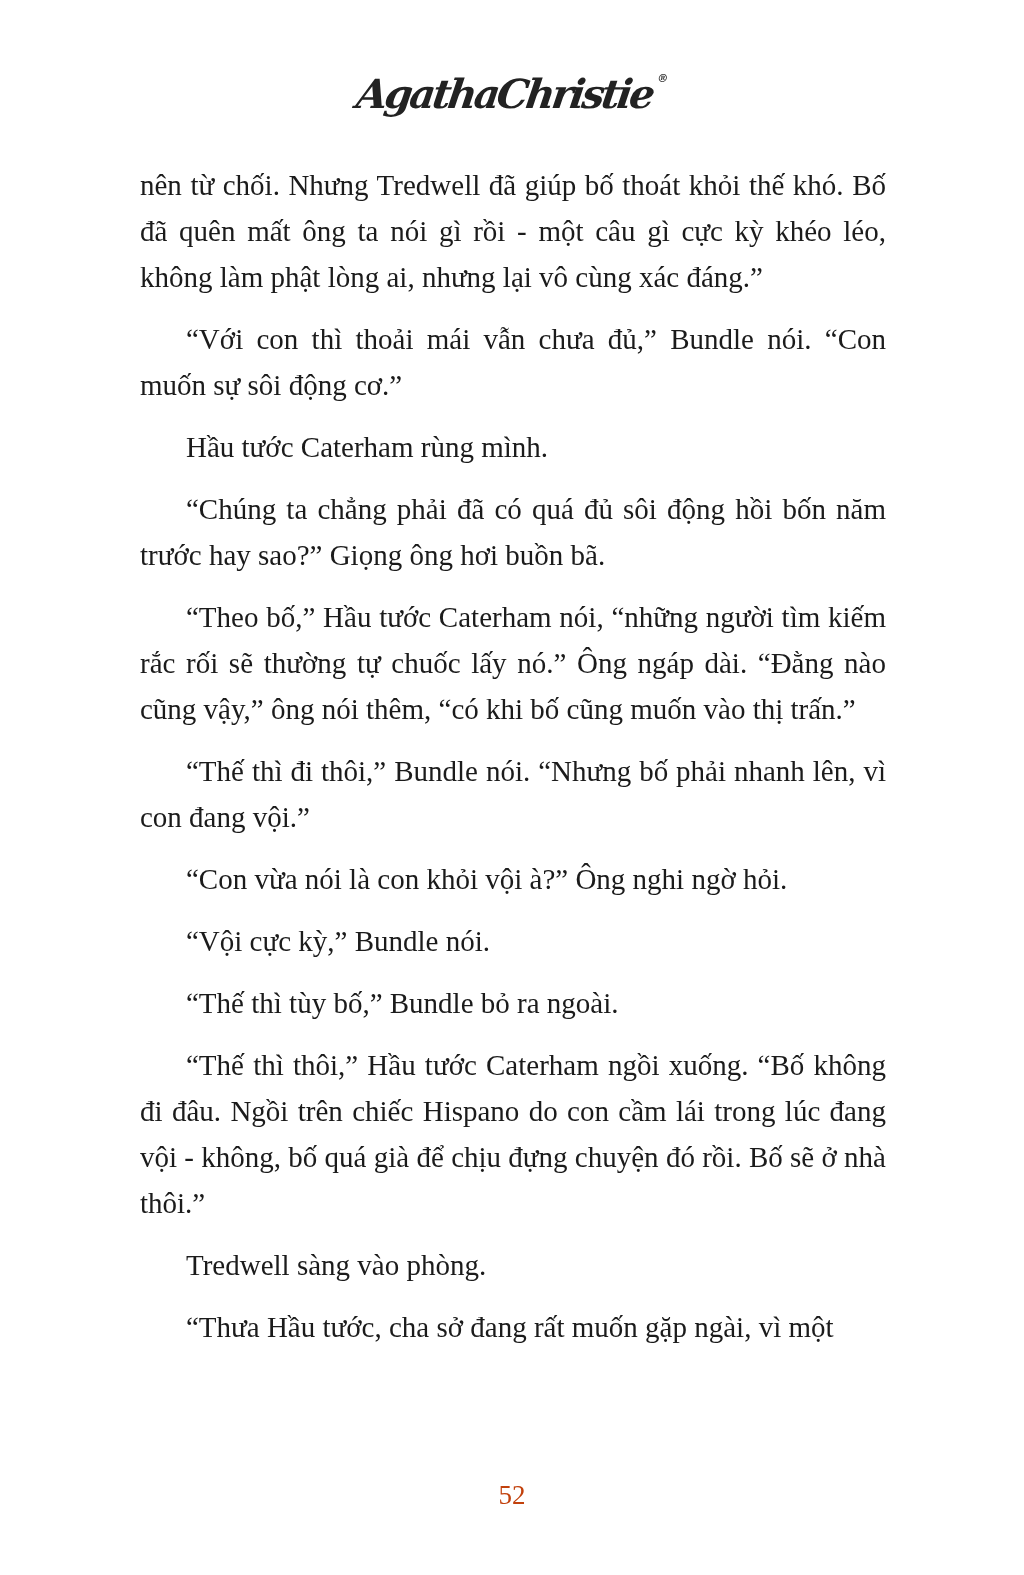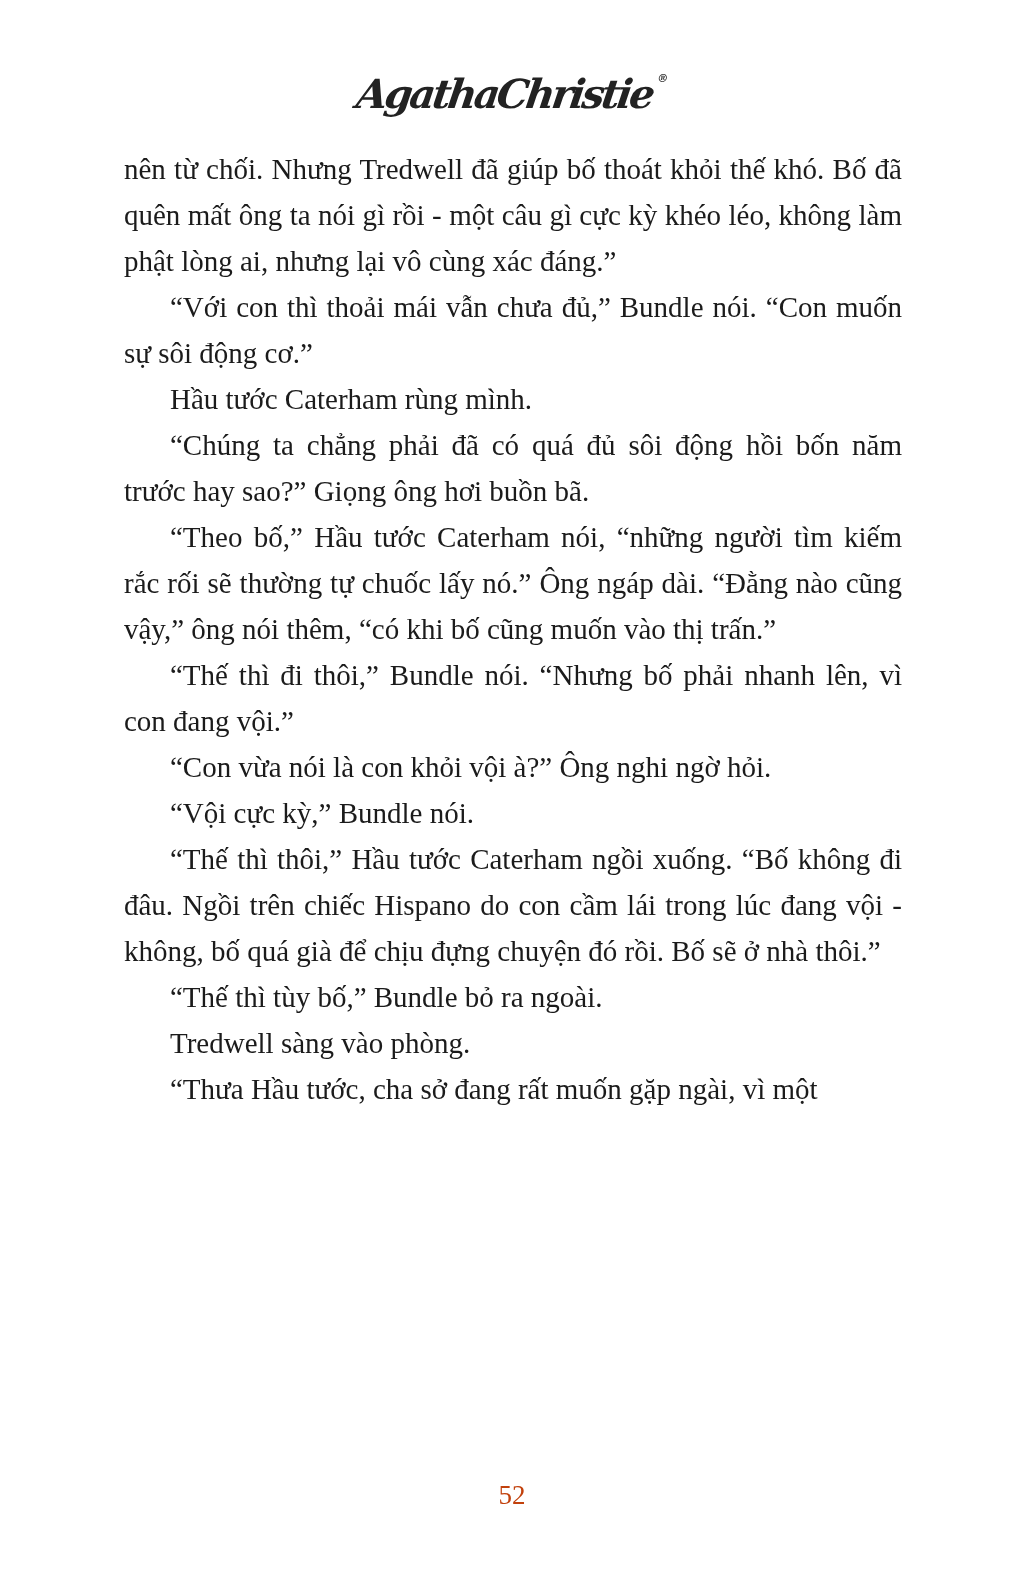--- a/index.html
+++ b/index.html
@@ -49,21 +49,21 @@
     position: absolute;
     top: 146px;
     left: 124px;
     width: 778px;
     font-size: 29px;
     line-height: 46px;
     text-align: justify;
     text-justify: inter-word;
   }
   .body-text p {
-    margin: 0;
+    margin: 16px;
     padding: 0;
     text-indent: 46px;
   }
   .body-text p.no-indent {
     text-indent: 0;
   }
   
   .page-number {
     position: absolute;
     top: 1480px;
@@ -85,21 +85,21 @@
 
   <div class="body-text">
     <p class="no-indent">nên từ chối. Nhưng Tredwell đã giúp bố thoát khỏi thế khó. Bố đã quên mất ông ta nói gì rồi - một câu gì cực kỳ khéo léo, không làm phật lòng ai, nhưng lại vô cùng xác đáng.”</p>
     <p>“Với con thì thoải mái vẫn chưa đủ,” Bundle nói. “Con muốn sự sôi động cơ.”</p>
     <p>Hầu tước Caterham rùng mình.</p>
     <p>“Chúng ta chẳng phải đã có quá đủ sôi động hồi bốn năm trước hay sao?” Giọng ông hơi buồn bã.</p>
     <p>“Theo bố,” Hầu tước Caterham nói, “những người tìm kiếm rắc rối sẽ thường tự chuốc lấy nó.” Ông ngáp dài. “Đằng nào cũng vậy,” ông nói thêm, “có khi bố cũng muốn vào thị trấn.”</p>
     <p>“Thế thì đi thôi,” Bundle nói. “Nhưng bố phải nhanh lên, vì con đang vội.”</p>
     <p>“Con vừa nói là con khỏi vội à?” Ông nghi ngờ hỏi.</p>
     <p>“Vội cực kỳ,” Bundle nói.</p>
+    <p>“Thế thì tùy bố,” Bundle bỏ ra ngoài.</p>
     <p>“Thế thì thôi,” Hầu tước Caterham ngồi xuống. “Bố không đi đâu. Ngồi trên chiếc Hispano do con cầm lái trong lúc đang vội - không, bố quá già để chịu đựng chuyện đó rồi. Bố sẽ ở nhà thôi.”</p>
-    <p>“Thế thì tùy bố,” Bundle bỏ ra ngoài.</p>
     <p>Tredwell sàng vào phòng.</p>
     <p>“Thưa Hầu tước, cha sở đang rất muốn gặp ngài, vì một</p>
   </div>
 
   <div class="page-number">52</div>
 
 </div>
 
 </body></html>

